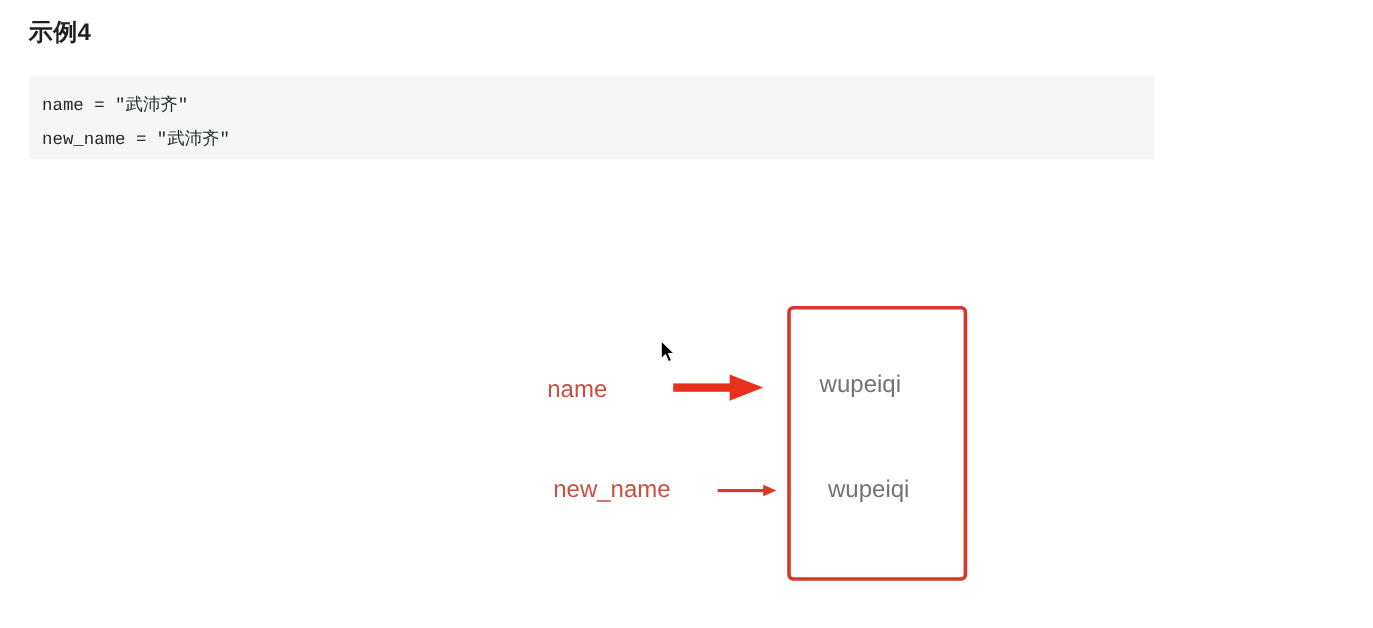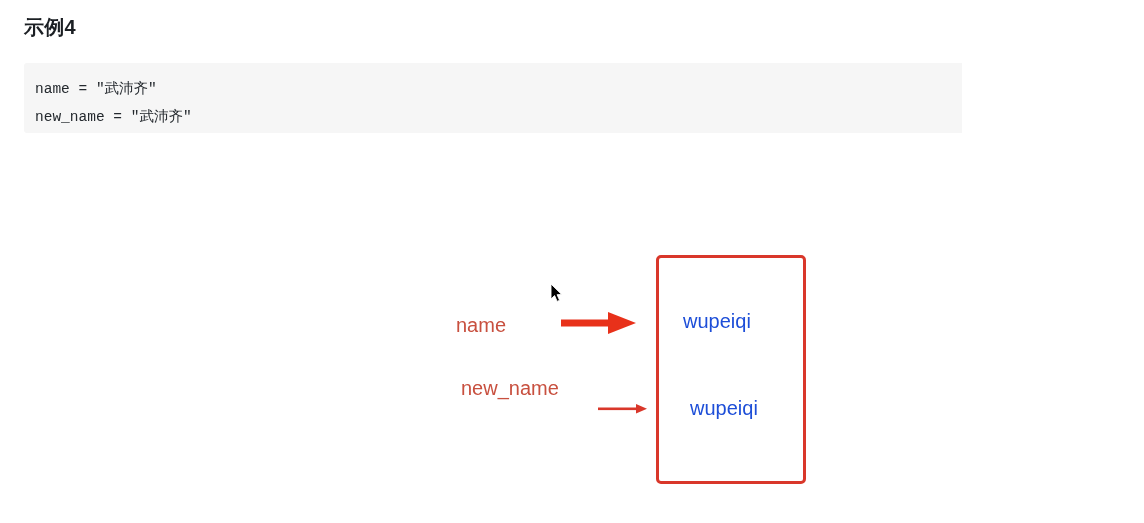--- a/index.html
+++ b/index.html
@@ -73,26 +73,26 @@
   }
 
   .var-label {
     position: absolute;
     font-size: 20px;
     color: #c8503f;
     white-space: pre;
     line-height: 24px;
   }
   .var-name     { left: 456px; top: 313px; }
-  .var-new-name { left: 461px; top: 376px; }
+  .var-new-name { left: 461px; top: 396px; }
 
   .value-text {
     position: absolute;
     font-size: 20px;
-    color: #1d4ed8;
+    color: #737373;
     white-space: pre;
     line-height: 24px;
   }
   .value-top    { left: 683px; top: 309px; }
   .value-bottom { left: 690px; top: 396px; }
 
   .arrow-svg {
     position: absolute;
     left: 0;
     top: 0;

